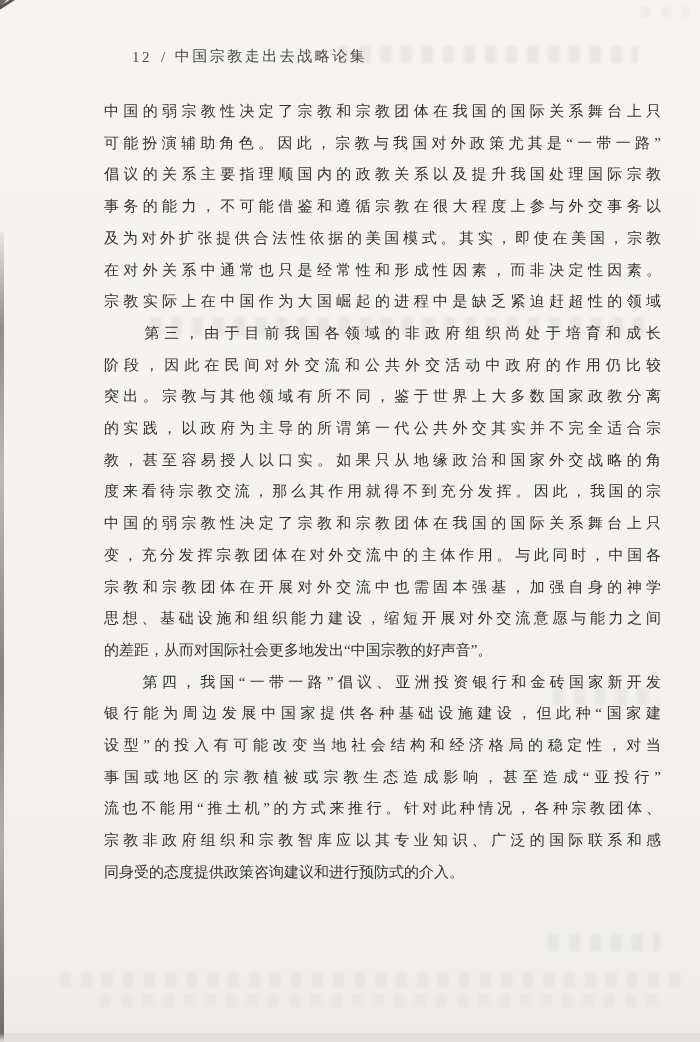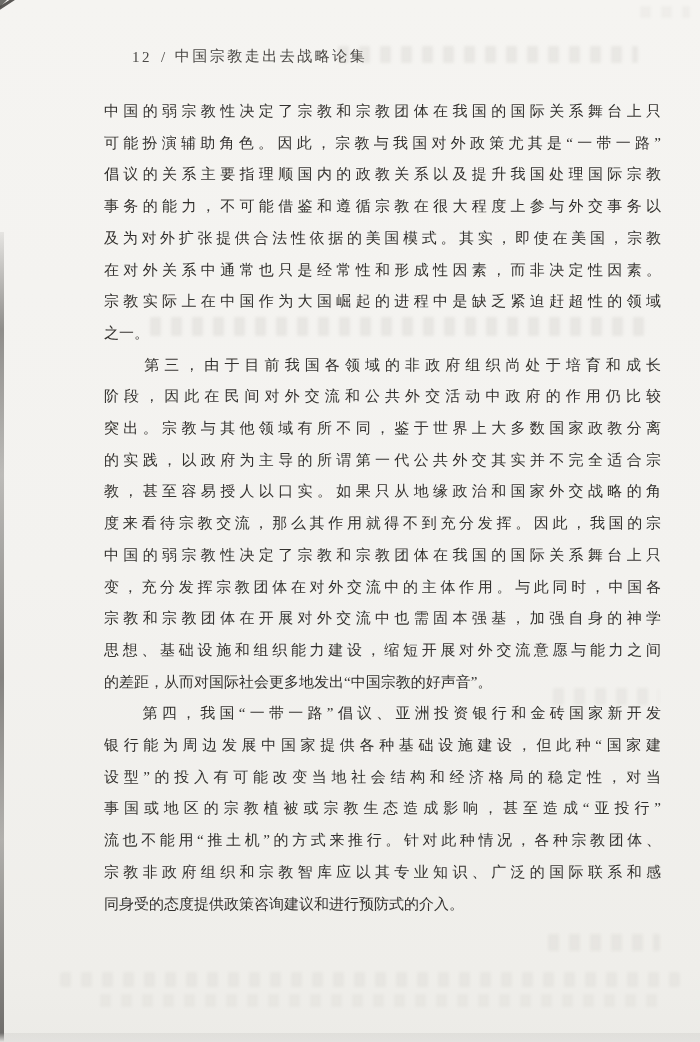--- a/index.html
+++ b/index.html
@@ -97,21 +97,20 @@
 
   <div class="body-text">
     <div class="paragraph">
         <div class="line">中国的弱宗教性决定了宗教和宗教团体在我国的国际关系舞台上只</div>
         <div class="line">可能扮演辅助角色。因此，宗教与我国对外政策尤其是“一带一路”</div>
         <div class="line">倡议的关系主要指理顺国内的政教关系以及提升我国处理国际宗教</div>
         <div class="line">事务的能力，不可能借鉴和遵循宗教在很大程度上参与外交事务以</div>
         <div class="line">及为对外扩张提供合法性依据的美国模式。其实，即使在美国，宗教</div>
         <div class="line">在对外关系中通常也只是经常性和形成性因素，而非决定性因素。</div>
         <div class="line">宗教实际上在中国作为大国崛起的进程中是缺乏紧迫赶超性的领域</div>
-        <div class="line last">之一。</div>
       </div>
     <div class="paragraph">
         <div class="line">　　第三，由于目前我国各领域的非政府组织尚处于培育和成长</div>
         <div class="line">阶段，因此在民间对外交流和公共外交活动中政府的作用仍比较</div>
         <div class="line">突出。宗教与其他领域有所不同，鉴于世界上大多数国家政教分离</div>
         <div class="line">的实践，以政府为主导的所谓第一代公共外交其实并不完全适合宗</div>
         <div class="line">教，甚至容易授人以口实。如果只从地缘政治和国家外交战略的角</div>
         <div class="line">度来看待宗教交流，那么其作用就得不到充分发挥。因此，我国的宗</div>
         <div class="line">中国的弱宗教性决定了宗教和宗教团体在我国的国际关系舞台上只</div>
         <div class="line">变，充分发挥宗教团体在对外交流中的主体作用。与此同时，中国各</div>

